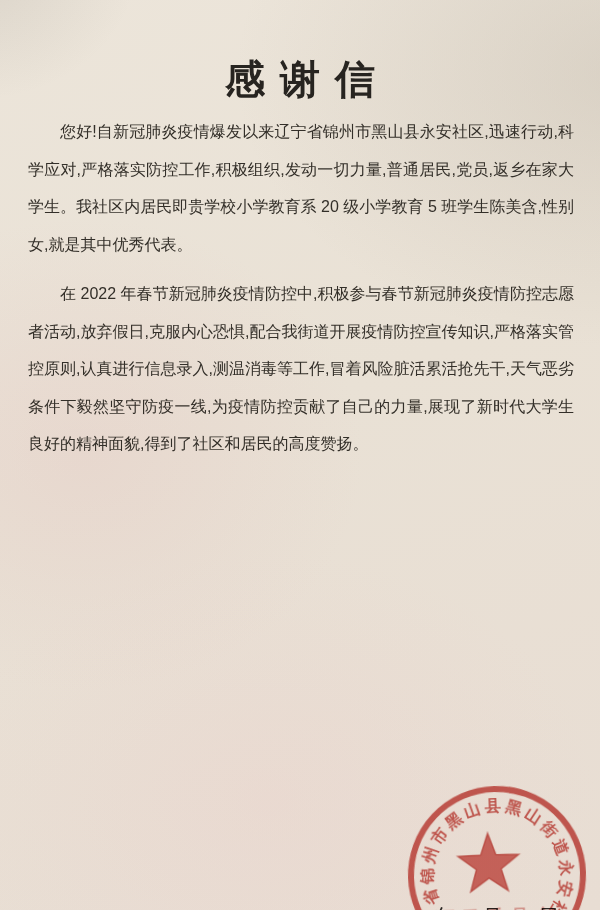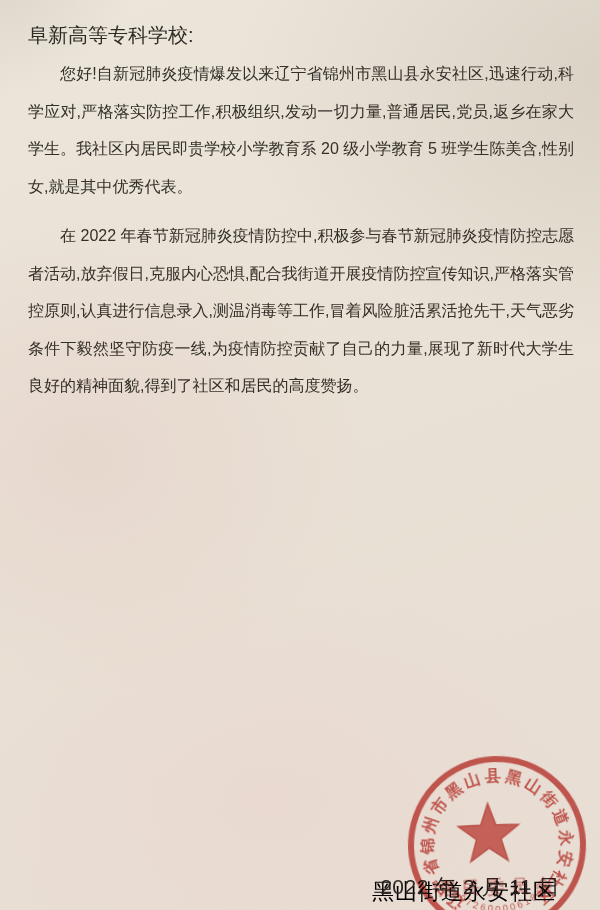--- a/index.html
+++ b/index.html
@@ -73,22 +73,22 @@
     z-index: 3;
     pointer-events: none;
   }
   .seal text { font-family: "Liberation Sans", sans-serif; }
 </style>
 </head>
 <body>
 
 <div class="page">
 
+  <h1 class="title">感谢信</h1>
 
-  <div class="salutation">阜新高等专科学校:</div>
 
   <div class="body-text">
     <p>您好!自新冠肺炎疫情爆发以来辽宁省锦州市黑山县永安社区,迅速行动,科学应对,严格落实防控工作,积极组织,发动一切力量,普通居民,党员,返乡在家大学生。我社区内居民即贵学校小学教育系 20 级小学教育 5 班学生陈美含,性别女,就是其中优秀代表。</p>
     <p>在 2022 年春节新冠肺炎疫情防控中,积极参与春节新冠肺炎疫情防控志愿者活动,放弃假日,克服内心恐惧,配合我街道开展疫情防控宣传知识,严格落实管控原则,认真进行信息录入,测温消毒等工作,冒着风险脏活累活抢先干,天气恶劣条件下毅然坚守防疫一线,为疫情防控贡献了自己的力量,展现了新时代大学生良好的精神面貌,得到了社区和居民的高度赞扬。</p>
   </div>
 
   <div class="signature">黑山街道永安社区</div>
   <div class="date">2022 年 2 月 11 日</div>
 
   <svg class="seal" viewBox="0 0 190 190" aria-hidden="true">

